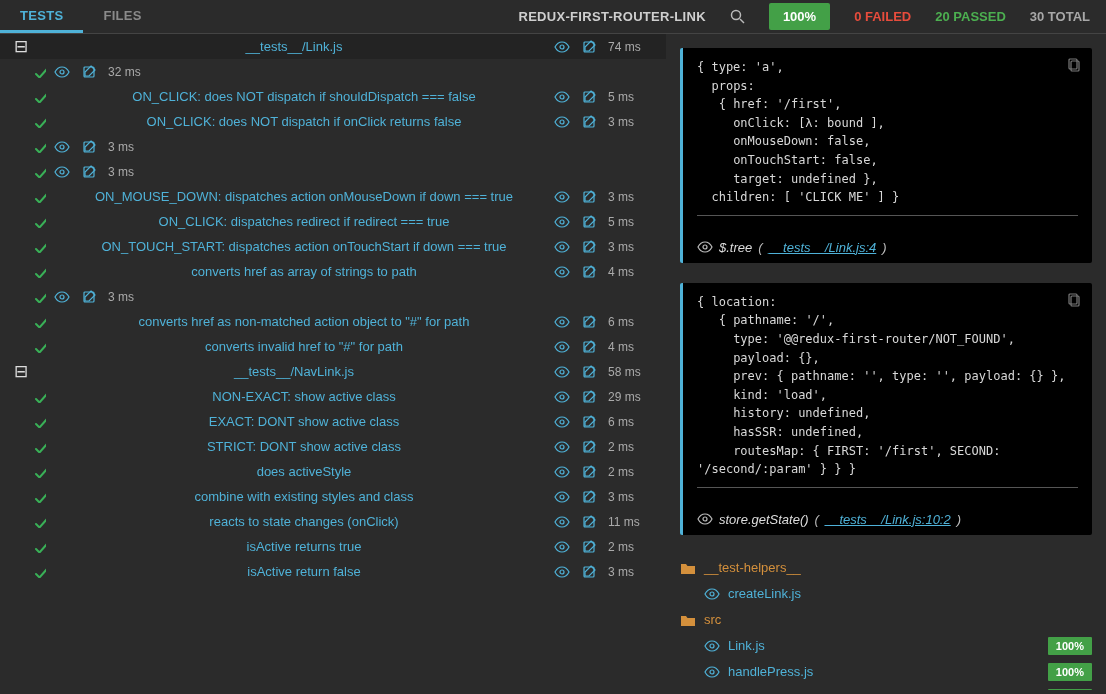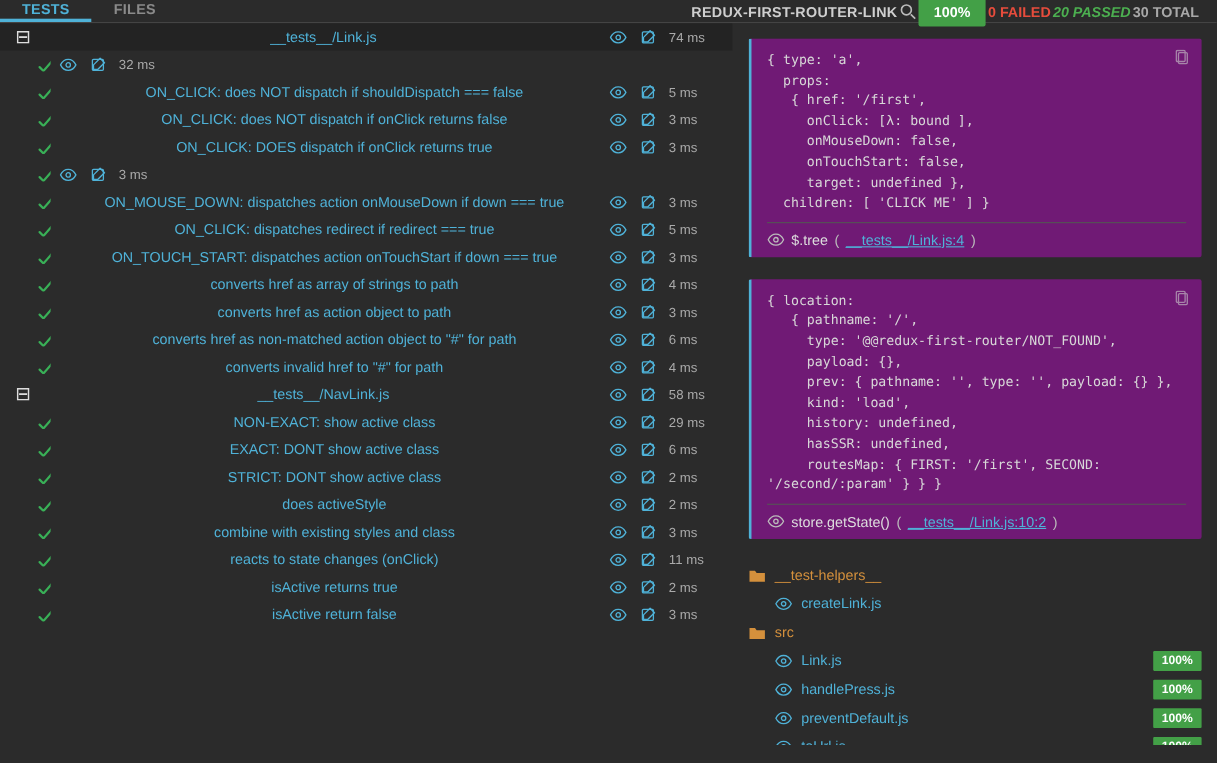--- a/index.html
+++ b/index.html
@@ -1,46 +1,46 @@
 <!DOCTYPE html>
 <html><head>
 <meta charset="utf-8">
 <style>
   * { margin:0; padding:0; box-sizing:border-box; }
   html, body { width:1106px; height:694px; overflow:hidden; font-family:"Helvetica Neue",Arial,sans-serif; background:#2b2b2b; color:#ccc; }
-  .topbar { height:21px; background:#2b2b2b; display:flex; align-items:center; border-bottom:1px solid #444; position:relative; }
+  .topbar { height:34px; background:#2b2b2b; display:flex; align-items:center; border-bottom:1px solid #444; position:relative; }
   .tabs { display:flex; height:100%; }
   .tab { padding:0 20px; display:flex; align-items:center; font-size:13px; font-weight:600; color:#8a8a8a; letter-spacing:0.3px; }
   .tab.active { color:#4fb2d8; border-bottom:3px solid #4fb2d8; }
   .tab:not(.active){ border-bottom:3px solid transparent; }
-  .topright { margin-left:auto; display:flex; align-items:center; gap:2px; padding-right:16px; }
+  .topright { margin-left:auto; display:flex; align-items:center; gap:24px; padding-right:16px; }
   .title { font-weight:600; color:#cfcfcf; font-size:13px; letter-spacing:0.3px; }
   .searchicon { color:#bbb; }
   .badge { padding:6px 14px; font-size:13px; font-weight:700; border-radius:2px; }
   .badge.green { background:#43a047; color:#fff; }
   .stat { font-size:13px; font-weight:700; }
   .stat.red { color:#e74c3c; }
-  .stat.green { color:#4caf50;font-style:italic; }
+  .stat.green { color:#4caf50; }
   .stat.grey { color:#a8a8a8; }
   .main { display:flex; height:656px; }
   .left { width:666px; overflow-y:auto; }
   .right { width:440px; overflow-y:auto; padding:14px 0 14px 0; }
   .row { display:flex; align-items:center; height:25px; padding:0 10px 0 14px; font-size:13px; color:#4fb2d8; cursor:pointer; }
   .row.dark { background:#232323; }
   .row .indent1 { margin-left:20px; }
   .collapse { width:14px; height:14px; display:inline-flex; align-items:center; justify-content:center; margin-right:6px; color:#ddd; font-size:17px; line-height:1; font-weight:normal;}
   .check { width:14px; display:inline-block; color:#39b057; margin-right:6px; font-weight:bold; }
   .label { flex:1; white-space:nowrap; overflow:hidden; text-overflow:ellipsis;text-align:center; }
   .actions { display:flex; align-items:center; gap:12px; }
   .time { width:48px; color:#aaa; font-size:12px; }
   
-  .codeblock { margin:0 14px 20px 14px; background:#701a75; border-left:3px solid #4fb2d8; border-radius:2px; position:relative; padding:10px 14px 8px 14px; }
+  .codeblock { margin:0 14px 20px 14px; background:#000000; border-left:3px solid #4fb2d8; border-radius:2px; position:relative; padding:10px 14px 8px 14px; }
   .codeblock pre { font-family:"Menlo","Consolas",monospace; font-size:12px; line-height:1.55; color:#d8d8d8; white-space:pre-wrap; }
   .copyicon { position:absolute; top:10px; right:10px; opacity:.6; }
-  .codefooter { margin-top:8px; padding-top:8px; border-top:1px solid #555; font-size:13px; color:#bbb; display:flex; align-items:center; gap:6px;}
+  .codefooter { margin-top:8px; padding-top:24px; border-top:1px solid #555; font-size:13px; color:#bbb; display:flex; align-items:center; gap:6px;font-style:italic;}
   .codefooter .link { color:#4fb2d8; text-decoration:underline;}
   .codefooter .fnname { color:#ddd; }
   .filetree { margin:6px 14px; font-size:13px; }
   .filetree .folder, .filetree .file { display:flex; align-items:center; height:26px; gap:8px; }
   .filetree .folder { color:#d4903c; }
   .filetree .file { color:#4fb2d8; padding-left:24px; }
   .filetree .file .pct { margin-left:auto; background:#43a047; color:#fff; font-size:11px; font-weight:700; padding:3px 8px; border-radius:1px; }
   svg { display:block; }
   .eyecolor { stroke:#aaa; }
 </style>
@@ -173,21 +173,20 @@
           </span>
           <span class="time">3 ms</span>
         </span>
       </div>
       <div class="row">
         <span class="check indent1">
           <svg width="12" height="12">
             <use href="#i-check"></use>
           </svg>
         </span>
-        <span class="label">ON_CLICK: DOES dispatch if onClick returns true</span>
         <span class="actions">
           <span class="eyecolor">
             <svg width="16" height="14">
               <use href="#i-eye"></use>
             </svg>
           </span>
           <span class="eyecolor">
             <svg width="14" height="14">
               <use href="#i-edit"></use>
             </svg>
@@ -298,21 +297,20 @@
           </span>
           <span class="time">4 ms</span>
         </span>
       </div>
       <div class="row">
         <span class="check indent1">
           <svg width="12" height="12">
             <use href="#i-check"></use>
           </svg>
         </span>
-        <span class="label">converts href as action object to path</span>
         <span class="actions">
           <span class="eyecolor">
             <svg width="16" height="14">
               <use href="#i-eye"></use>
             </svg>
           </span>
           <span class="eyecolor">
             <svg width="14" height="14">
               <use href="#i-edit"></use>
             </svg>

